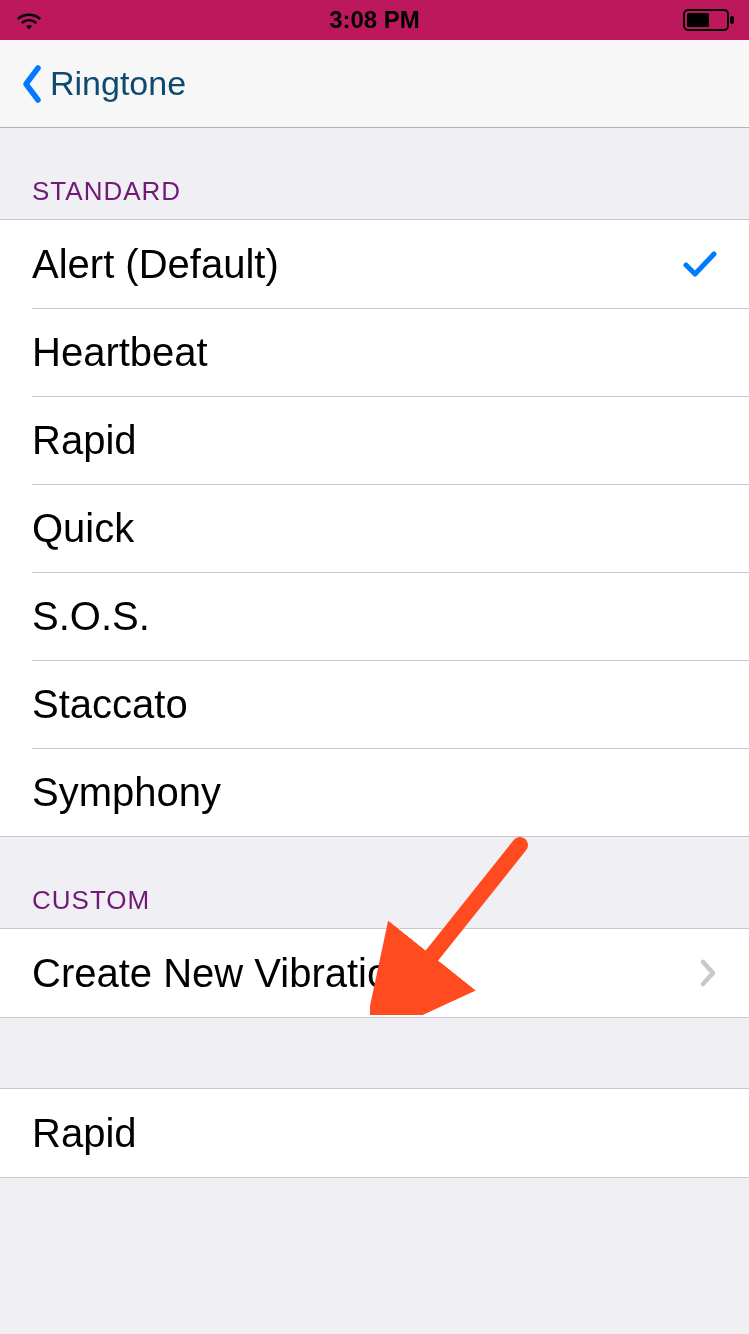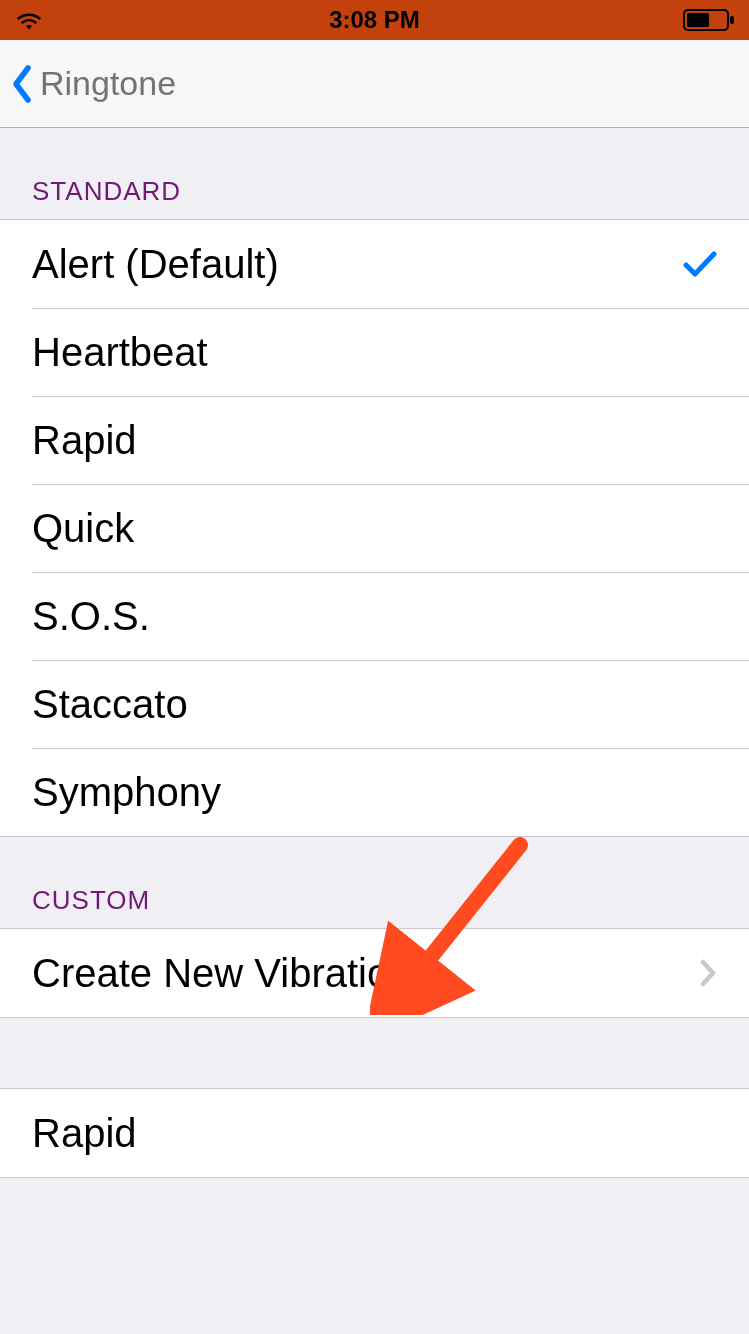--- a/index.html
+++ b/index.html
@@ -20,21 +20,21 @@
 
   
   .status-bar {
     height: 40px;
     display: flex;
     align-items: center;
     justify-content: space-between;
     padding: 0 14px;
     font-size: 24px;
     font-weight: 600;
-    background: #c2410c;
+    background: #be185d;
   }
   .status-left, .status-right {
     width: 120px;
     display: flex;
     align-items: center;
   }
   .status-right { justify-content: flex-end; }
   .status-center {
     flex: 1;
     text-align: center;
@@ -49,23 +49,23 @@
     height: 88px;
     background: #f7f7f8;
     border-bottom: 1px solid #b2b2b4;
     display: flex;
     align-items: center;
     position: relative;
   }
   .back-button {
     display: flex;
     align-items: center;
-    color: #737373;
+    color: #0c4a6e;
     font-size: 34px;
-    padding-left: 10px;
+    padding-left: 20px;
     position: absolute;
     left: 0;
     top: 0;
     bottom: 0;
   }
   .back-chevron {
     width: 24px;
     height: 40px;
     margin-right: 6px;
   }

